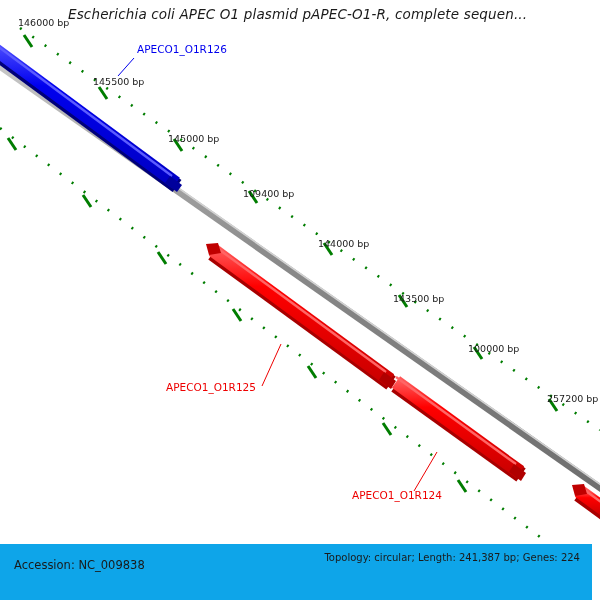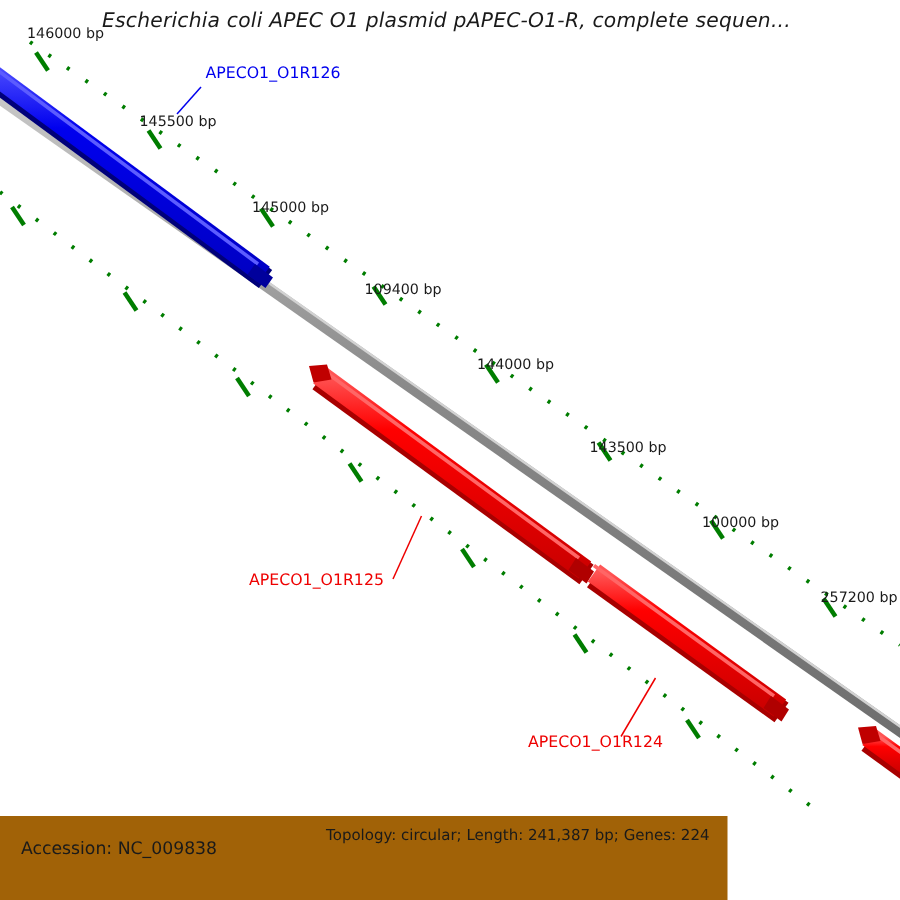--- a/index.html
+++ b/index.html
@@ -53,23 +53,23 @@
     white-space: nowrap;
   }
   .feat-label.fwd { color: #0000ee; }
   .feat-label.rev { color: #ee0000; }
 
   
   #status-bar {
     position: absolute;
     left: 0;
     bottom: 0;
-    width: 485px;
+    width: 592px;
     height: 56px;
-    background: #a16207;
+    background: #0ea5e9;
   }
   #status-accession {
     position: absolute;
     left: 14px;
     top: 14px;
     font-size: 11.5px;
     color: #1a1a1a;
     white-space: nowrap;
   }
   #status-summary {

